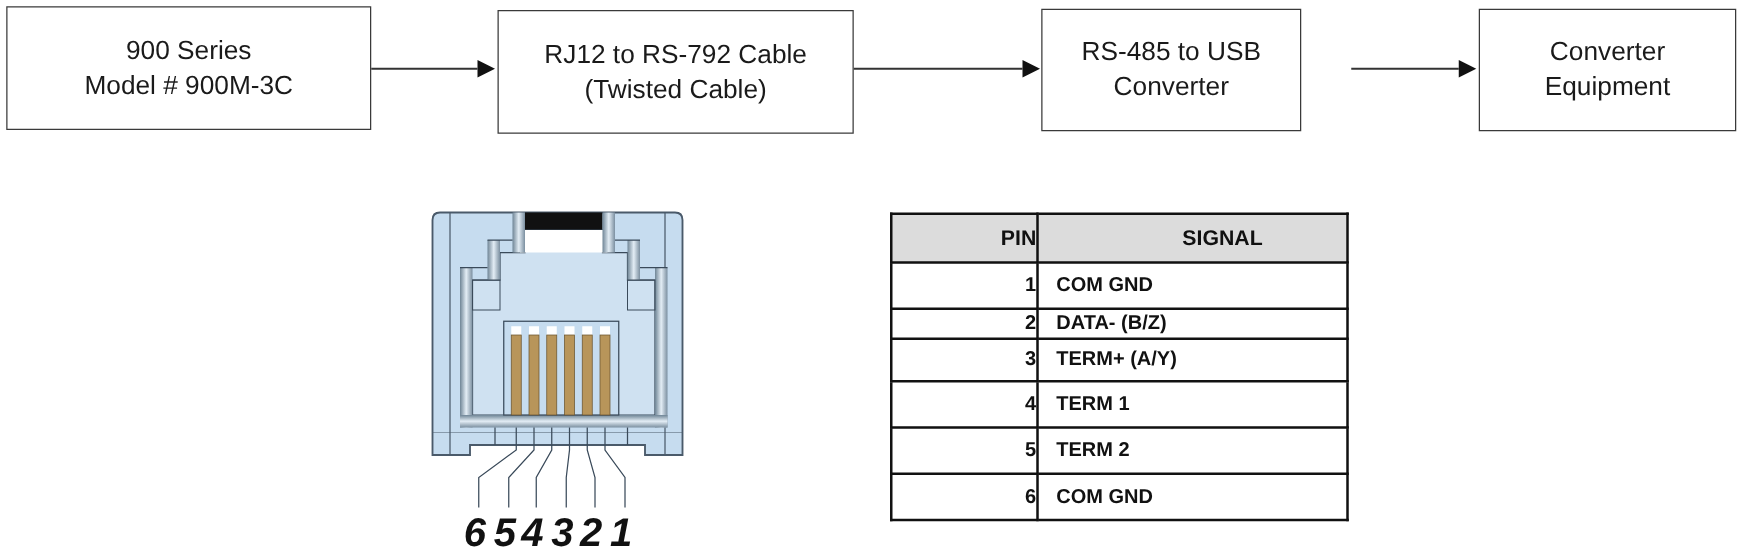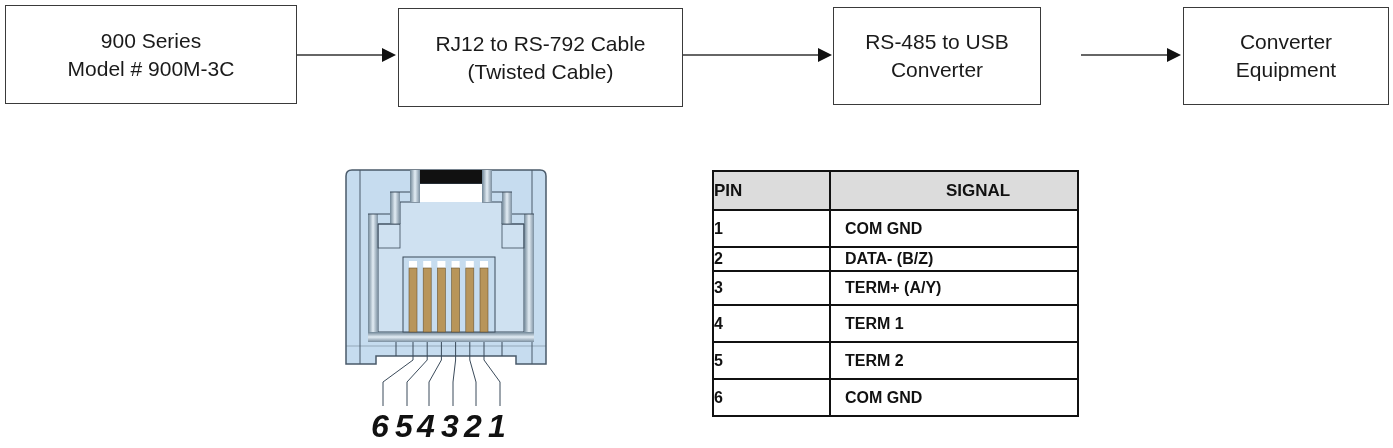--- a/index.html
+++ b/index.html
@@ -9,21 +9,21 @@
   #b1 { left:5px; top:5px; width:292px; height:99px; }
   #b2 { left:398px; top:8px; width:285px; height:99px; }
   #b3 { left:833px; top:7px; width:208px; height:98px; }
   #b4 { left:1183px; top:7px; width:206px; height:98px; }
   svg.arrows { position:absolute; left:0; top:0; }
   .connector { position:absolute; left:330px; top:160px; }
   .pinnum { position:absolute; top:408px; font-size:32px; font-weight:bold; font-style:italic; color:#111; line-height:36px; }
   table.pins { position:absolute; left:712px; top:170px; border-collapse:collapse; border:2px solid #111; font-size:16px; font-weight:bold; }
   table.pins th, table.pins td { border:2px solid #111; padding:0; }
   table.pins th { background:#dcdcdc; height:37px; font-size:17px; }
-  table.pins th.c1, table.pins td.c1 { width:115px; text-align:left; }
+  table.pins th.c1, table.pins td.c1 { width:115px; text-align:right; }
   table.pins th.c2 { width:198px; text-align:center;padding-left:48px; }
   table.pins td.c2 { width:198px; text-align:left; padding-left:14px; }
   tr.r-tall td { height:35px; }
   tr.r-short td { height:22px; }
   tr.r-mid td { height:32px; }
 </style>
 </head>
 <body>
 
 <div class="box" id="b1">

